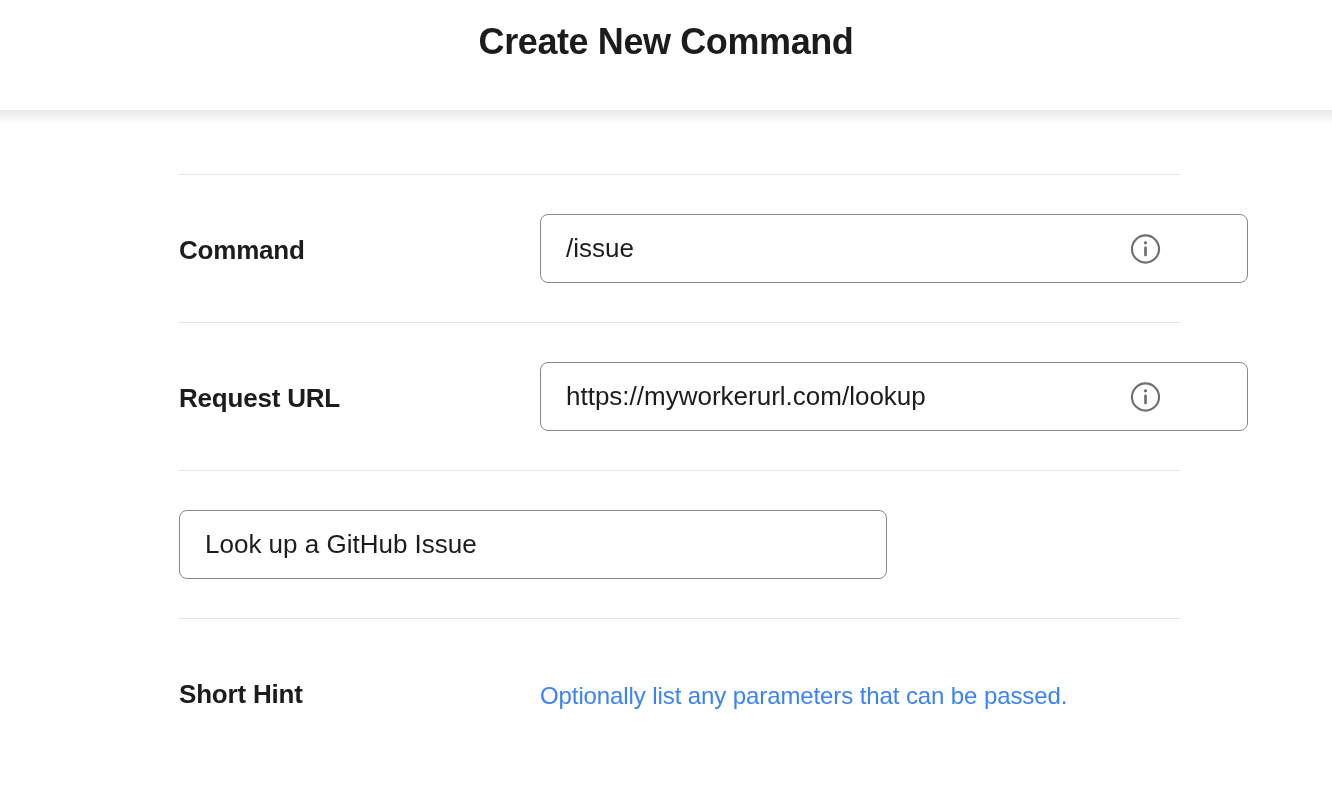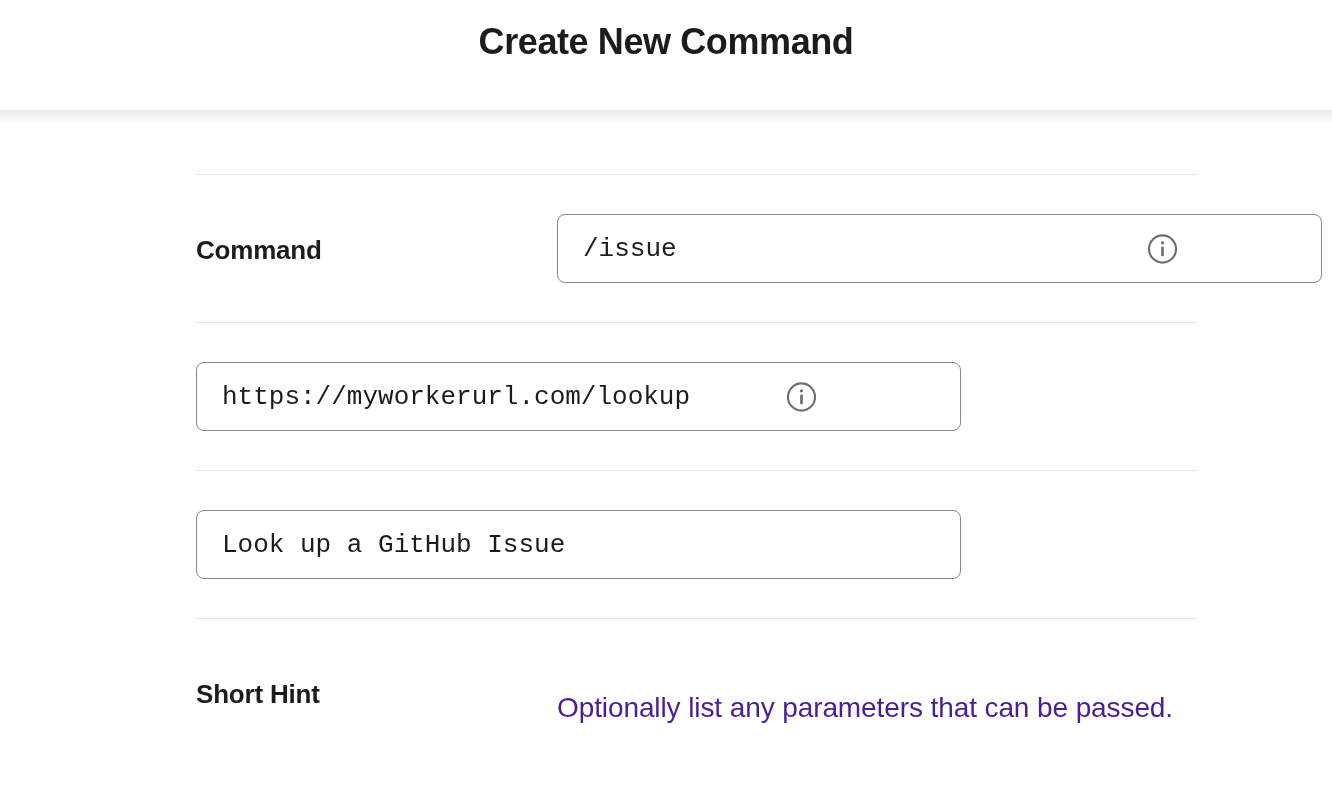--- a/index.html
+++ b/index.html
@@ -55,21 +55,21 @@
     position: absolute;
     top: 124px; left: 0;
     width: 1332px;
     height: 686px;
     background: #ffffff;
     overflow: hidden;
   }
 
   .form {
     position: absolute;
-    left: 196px;
+    left: 179px;
     top: 50px;
     width: 1001px;
   }
 
   .divider {
     width: 1001px;
     height: 1px;
     background: #e3e3e3;
   }
 
@@ -97,26 +97,26 @@
     padding-top: 39px;
   }
 
   .input-wrap {
     position: relative;
     width: 640px;
     height: 69px;
   }
 
   .text-input {
-    width: 765px;
+    width: 708px;
     height: 69px;
     border: 1px solid #888888;
     border-radius: 8px;
     background: #ffffff;
-    font-family: Liberation Mono, monospace;
+    font-family: Liberation Sans, sans-serif;
     font-size: 26px;
     color: #1d1c1d;
     padding: 0 60px 0 25px;
     line-height: 67px;
     outline: none;
     display: block;
   }
   .text-input::placeholder { color: #9b9b9b; }
 
   .text-input.no-icon { padding-right: 38px; }
@@ -126,23 +126,23 @@
     right: 19px;
     top: 50%;
     transform: translateY(-50%);
     width: 31px;
     height: 31px;
     display: block;
     cursor: pointer;
   }
 
   .helper-text {
-    margin-top: 33px;
-    font-size: 28px;
-    color: #4c1d95;
+    margin-top: 24px;
+    font-size: 24px;
+    color: #3b82f6;
     line-height: 1.2;
     letter-spacing: -0.1px;
   }
 </style>
 </head>
 <body>
 
 <div class="app">
 
   <div class="modal-header">
@@ -163,20 +163,21 @@
               <circle cx="16" cy="16" r="14" fill="none" stroke="#6f6f6f" stroke-width="2.2"></circle>
               <circle cx="16" cy="9.6" r="1.7" fill="#6f6f6f"></circle>
               <rect x="14.6" y="13.4" width="2.8" height="10.2" rx="1.2" fill="#6f6f6f"></rect>
             </svg>
           </div>
         </div>
       </div>
 
       <div class="divider"></div>
       <div class="form-row">
+        <div class="field-label">Request URL</div>
         <div class="field-col">
           <div class="input-wrap">
             <input class="text-input" type="text" value="https://myworkerurl.com/lookup" style="">
             <svg class="info-icon" viewBox="0 0 32 32">
               <circle cx="16" cy="16" r="14" fill="none" stroke="#6f6f6f" stroke-width="2.2"></circle>
               <circle cx="16" cy="9.6" r="1.7" fill="#6f6f6f"></circle>
               <rect x="14.6" y="13.4" width="2.8" height="10.2" rx="1.2" fill="#6f6f6f"></rect>
             </svg>
           </div>
         </div>

